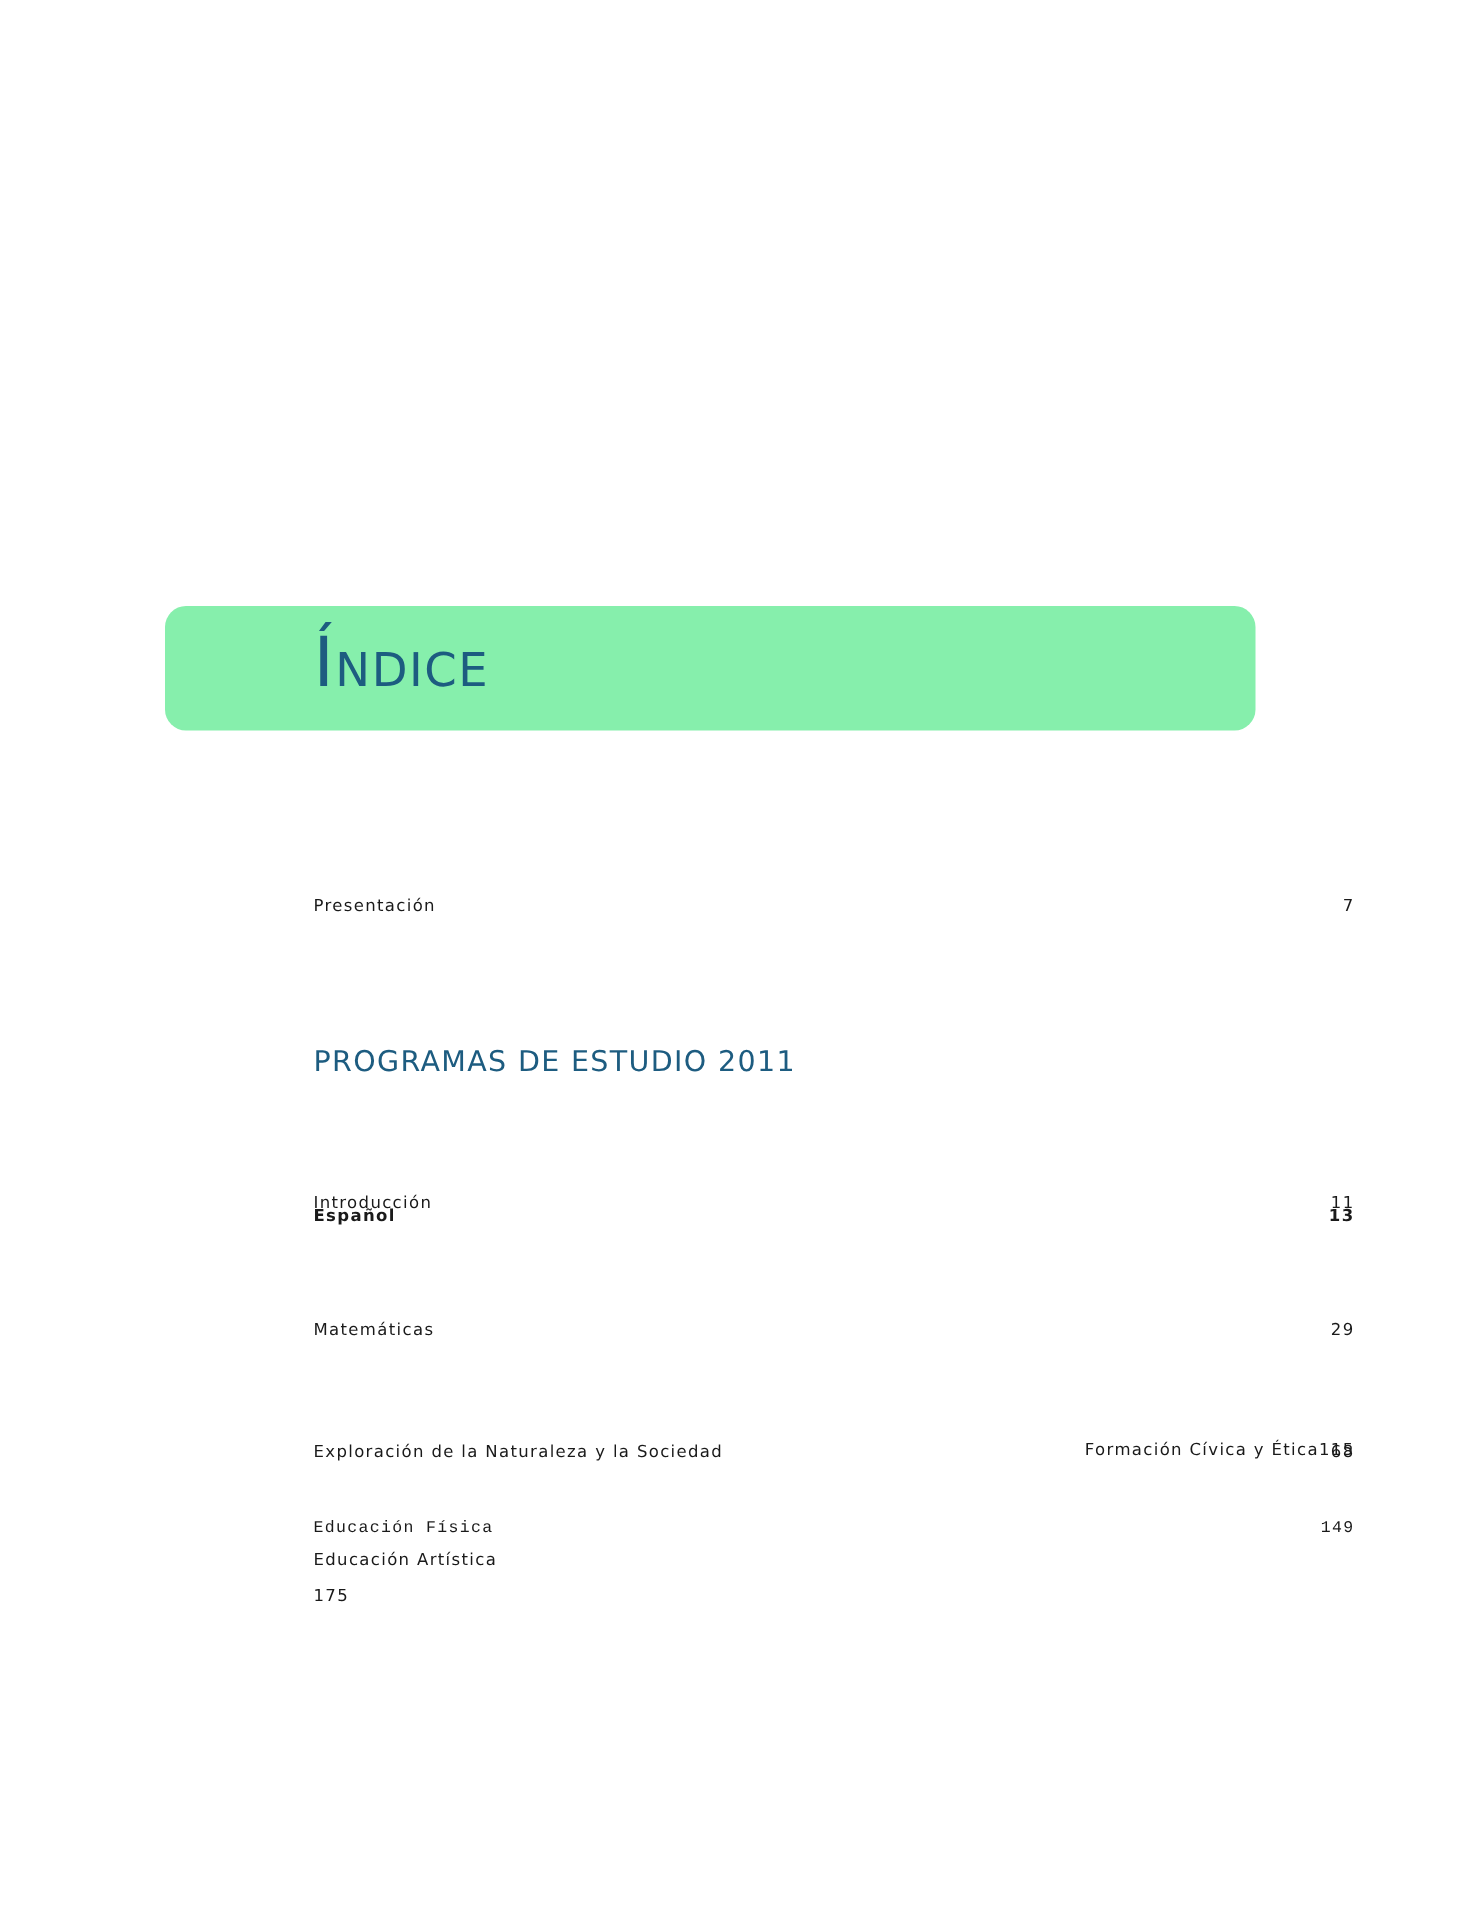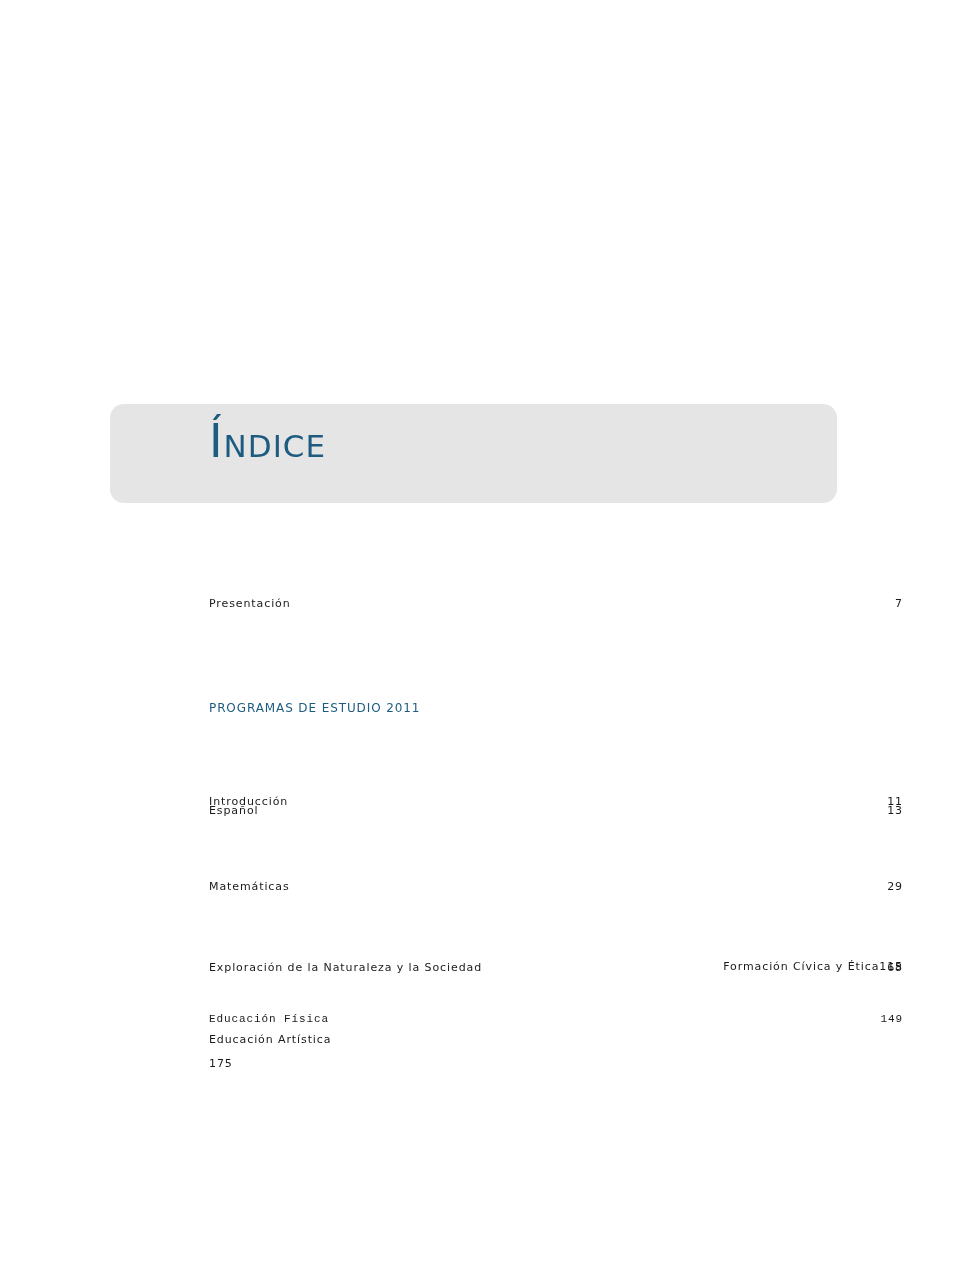--- a/index.html
+++ b/index.html
@@ -13,22 +13,22 @@
       position: relative;
       overflow: hidden;
       font-family: "DejaVu Sans", sans-serif;
       color: #1a1a1a;
     }
     .banner {
       position: absolute;
       left: 110px;
       top: 404px;
       width: 727px;
-      height: 99px;
-      background: #e5e5e5;
+      height: 83px;
+      background: #86efac;
       border-radius: 14px;
     }
     .banner-title {
       position: absolute;
       left: 99px;
       top: 14px;
       color: #1d5c80;
       font-family: "DejaVu Sans", sans-serif;
       letter-spacing: 1px;
       line-height: 1;
@@ -58,21 +58,21 @@
       letter-spacing: 0.9px;
       color: #1a1a1a;
       line-height: 24px;
     }
     .toc-row .page {
       text-align: right;
     }
     .section-heading {
       position: absolute;
       left: 0;
-      font-size: 12px;
+      font-size: 19px;
       letter-spacing: 0.9px;
       color: #1d5c80;
       line-height: 24px;
       white-space: nowrap;
     }
   </style>
 </head>
 <body>
 
 <div class="banner">
@@ -88,21 +88,21 @@
     <span class="page">7</span>
   </div>
 
   <div class="section-heading" style="top:696px;">PROGRAMAS DE ESTUDIO 2011</div>
 
   <div class="toc-row" style="top:790px;align-items:flex-end;">
     <span>Introducción</span>
     <span class="page">11</span>
   </div>
 
-  <div class="toc-row" style="top:799px;">
+  <div class="toc-row" style="top:799px;font-weight:bold;">
     <span>Español</span>
     <span class="page">13</span>
   </div>
 
   <div class="toc-row" style="top:851px;margin-top:24px;">
     <span>Matemáticas</span>
     <span class="page">29</span>
   </div>
 
   <div class="toc-row" style="top:956px;">

